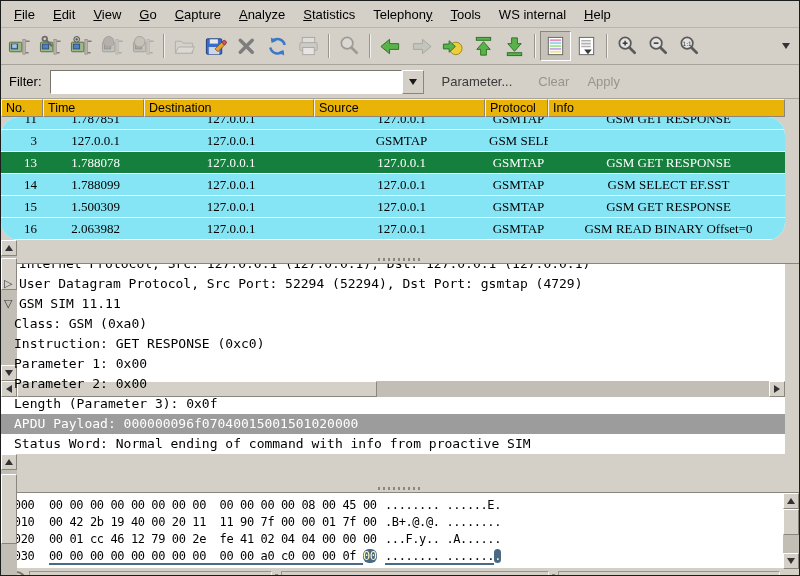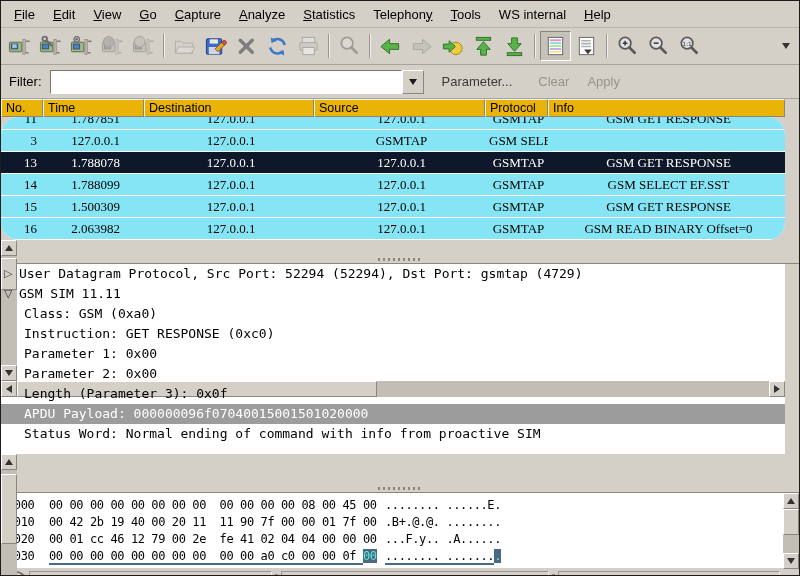--- a/index.html
+++ b/index.html
@@ -43,51 +43,51 @@
   .plist-left{width:784px;}
   .phead{height:18px;display:grid;grid-template-columns:42px 101px 170px 171px 63px 1fr;}
   .phead .hcell{background:#eab308;border:1px solid;border-color:#f4f2ee #8a867e #8a867e #f4f2ee;
     padding:1px 4px;font-size:12.5px;overflow:hidden;white-space:nowrap;}
   .prows{height:123px;background:#fff;overflow:hidden;font-family:Liberation Serif, serif;font-size:13px;border-radius:18px;}
   .prow{display:grid;grid-template-columns:42px 101px 170px 171px 63px 1fr;height:22px;line-height:21px;
     background:#86e5f5;border-bottom:1px solid #fff;white-space:nowrap;}
   .prow .c{overflow:hidden;text-align:center;}
   .prow .no{text-align:right;padding-right:6px;}
   .prow .time,.prow .src,.prow .dst,.prow .proto,.prow .info{padding-left:4px;}
-  .prow.sel{background:#0f172a;color:#fff;}
+  .prow.sel{background:#15803d;color:#fff;}
   .clipwrap{height:13px;overflow:hidden;position:relative;}
   .clipwrap .prow{position:absolute;bottom:0;left:0;right:0;}
   .plist .vsb{height:141px;}
   .plist .hsb{width:784px;}
   
   .panesep{height:7px;background:#d4d0c8;display:flex;align-items:center;justify-content:center;}
   .grip{width:44px;height:3px;background-image:repeating-linear-gradient(90deg,#8a867e 0 2px,transparent 2px 5px);}
   .vgrip{width:3px;height:14px;background-image:repeating-linear-gradient(180deg,#8a867e 0 2px,transparent 2px 4px);margin:0 3px;flex:none;}
   
   .details{height:222px;display:flex;flex-wrap:wrap;border-top:1px solid #8a867e;}
   .det-left{width:784px;height:190px;background:#fff;overflow:hidden;
     font-family:"DejaVu Sans Mono",monospace;font-size:13px;}
   .dline{position:relative;height:20px;line-height:20px;padding-left:18px;white-space:nowrap;overflow:hidden;}
-  .dline.child{padding-left:23px;}
+  .dline.child{padding-left:13px;}
   .dline.sel{background:#9c9c9c;color:#fff;}
   .dclip{height:10px;overflow:hidden;position:relative;}
   .dclip .dline{position:absolute;bottom:0;left:0;right:0;}
   .exp{position:absolute;left:3px;top:0;font-family:"DejaVu Sans",sans-serif;font-size:11px;color:#333;}
   .exp.c::before{content:"▷";}
   .exp.e::before{content:"▽";}
   .details .vsb{height:190px;}
   
   .hexpane{height:76px;display:flex;border-top:1px solid #8a867e;}
   .hex-left{width:784px;background:#fff;padding:4px 0 0 6px;overflow:hidden;
     font-family:"DejaVu Sans Mono",monospace;font-size:12px;letter-spacing:-0.4px;}
   .hexrow{display:flex;height:17px;line-height:17px;white-space:pre;}
   .hexrow .off{width:42px;flex:none;}
   .hexrow .hx{width:336px;flex:none;}
   .u{border-bottom:2px solid #4a6984;}
-  .hl{background:#4a6984;color:#5eead4;}
+  .hl{background:#4a6984;color:#fef9c3;border-radius:6px;}
   .hexpane .vsb{height:76px;}
   
   .statusbar{height:25px;display:flex;align-items:center;padding:2px 3px;background:#d4d0c8;}
   .expertbtn{width:19px;height:19px;border-radius:50%;border:2px solid #7a766e;background:#d9d5cd;margin:0 3px;flex:none;}
   .sbox{height:20px;border:1px solid;border-color:#9a958e #f4f2ee #f4f2ee #9a958e;
     padding:1px 5px;white-space:nowrap;overflow:hidden;font-size:12.5px;}
   .sbox.b1{width:243px;}
   .sbox.b2{width:268px;}
   .sbox.b3{flex:1;}
   .resizegrip{width:16px;height:16px;flex:none;align-self:flex-end;
@@ -368,20 +368,23 @@
     </div>
     <div class="corner"></div>
   </div>
 
   <div class="panesep">
       <div class="grip"></div>
     </div>
 
   <div class="details">
     <div class="det-left">
+      <div class="dclip">
+        <div class="dline"><span>Internet Protocol, Src: 127.0.0.1 (127.0.0.1), Dst: 127.0.0.1 (127.0.0.1)</span></div>
+      </div>
       <div class="dline"><span class="exp c"></span><span>User Datagram Protocol, Src Port: 52294 (52294), Dst Port: gsmtap (4729)</span></div>
       <div class="dline"><span class="exp e"></span><span>GSM SIM 11.11</span></div>
       <div class="dline child"><span>Class: GSM (0xa0)</span></div>
       <div class="dline child"><span>Instruction: GET RESPONSE (0xc0)</span></div>
       <div class="dline child"><span>Parameter 1: 0x00</span></div>
       <div class="dline child"><span>Parameter 2: 0x00</span></div>
       <div class="dline child"><span>Length (Parameter 3): 0x0f</span></div>
       <div class="dline child sel"><span>APDU Payload: 000000096f07040015001501020000</span></div>
       <div class="dline child"><span>Status Word: Normal ending of command with info from proactive SIM</span></div>
     </div>

